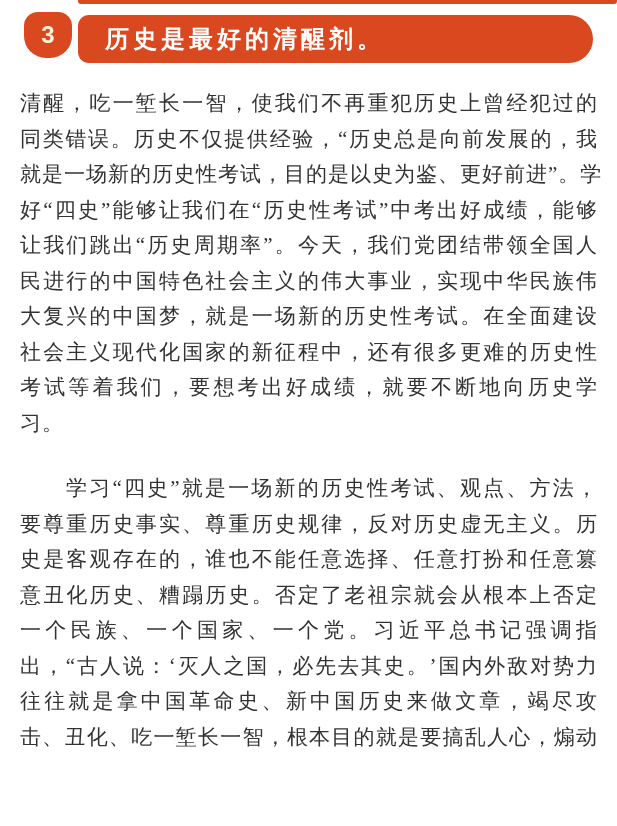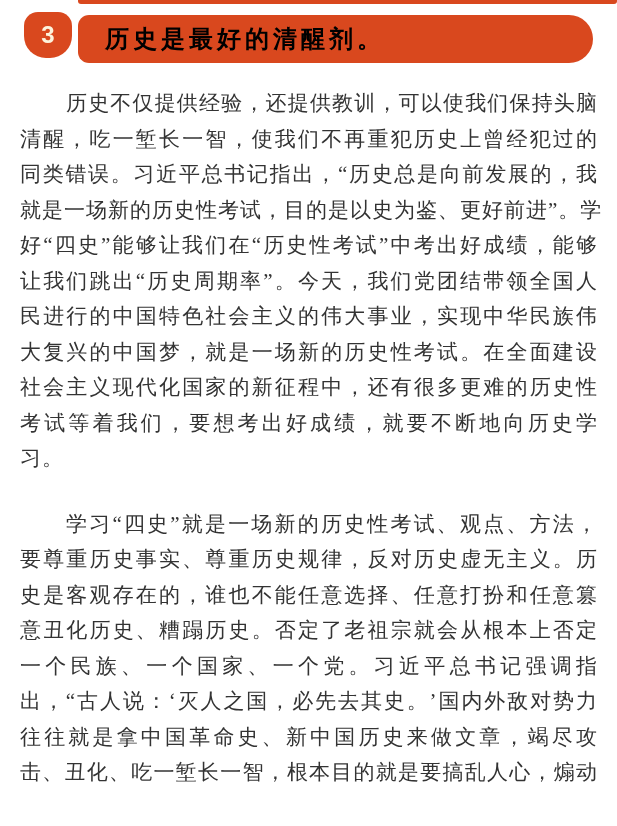--- a/index.html
+++ b/index.html
@@ -39,21 +39,21 @@
   }
   
   .title-bar{
     position:absolute;
     left:78px; top:15px;
     width:515px; height:48px;
     border-radius:12px 26px 26px 12px;
     display:flex;align-items:center;
   }
   .title-bar .title{
-    color:#000000;
+    color:#ffffff;
     font-size:24px;
     font-weight:bold;
     letter-spacing:4px;
     padding-left:27px;
     white-space:nowrap;
   }
   
   .body-text{
     position:absolute;
     left:20px; top:86px;
@@ -82,23 +82,22 @@
   <div class="num-tab" style="background: rgb(217, 72, 30);">
     <span>3</span>
   </div>
 
   <div class="title-bar" style="background: rgb(217, 72, 30);">
     <span class="title">历史是最好的清醒剂。</span>
   </div>
 
   <div class="body-text">
       <div class="para">
-        <div class="line first">历史不仅提供经验，还提供教训，可以使我们保持头脑</div>
         <div class="line">清醒，吃一堑长一智，使我们不再重犯历史上曾经犯过的</div>
-        <div class="line">同类错误。习近平总书记指出，“历史总是向前发展的，我</div>
+        <div class="line">同类错误。历史不仅提供经验，“历史总是向前发展的，我</div>
         <div class="line">就是一场新的历史性考试，目的是以史为鉴、更好前进”。学</div>
         <div class="line">好“四史”能够让我们在“历史性考试”中考出好成绩，能够</div>
         <div class="line">让我们跳出“历史周期率”。今天，我们党团结带领全国人</div>
         <div class="line">民进行的中国特色社会主义的伟大事业，实现中华民族伟</div>
         <div class="line">大复兴的中国梦，就是一场新的历史性考试。在全面建设</div>
         <div class="line">社会主义现代化国家的新征程中，还有很多更难的历史性</div>
         <div class="line">考试等着我们，要想考出好成绩，就要不断地向历史学</div>
         <div class="line short">习。</div>
       </div>
       <div class="para">

